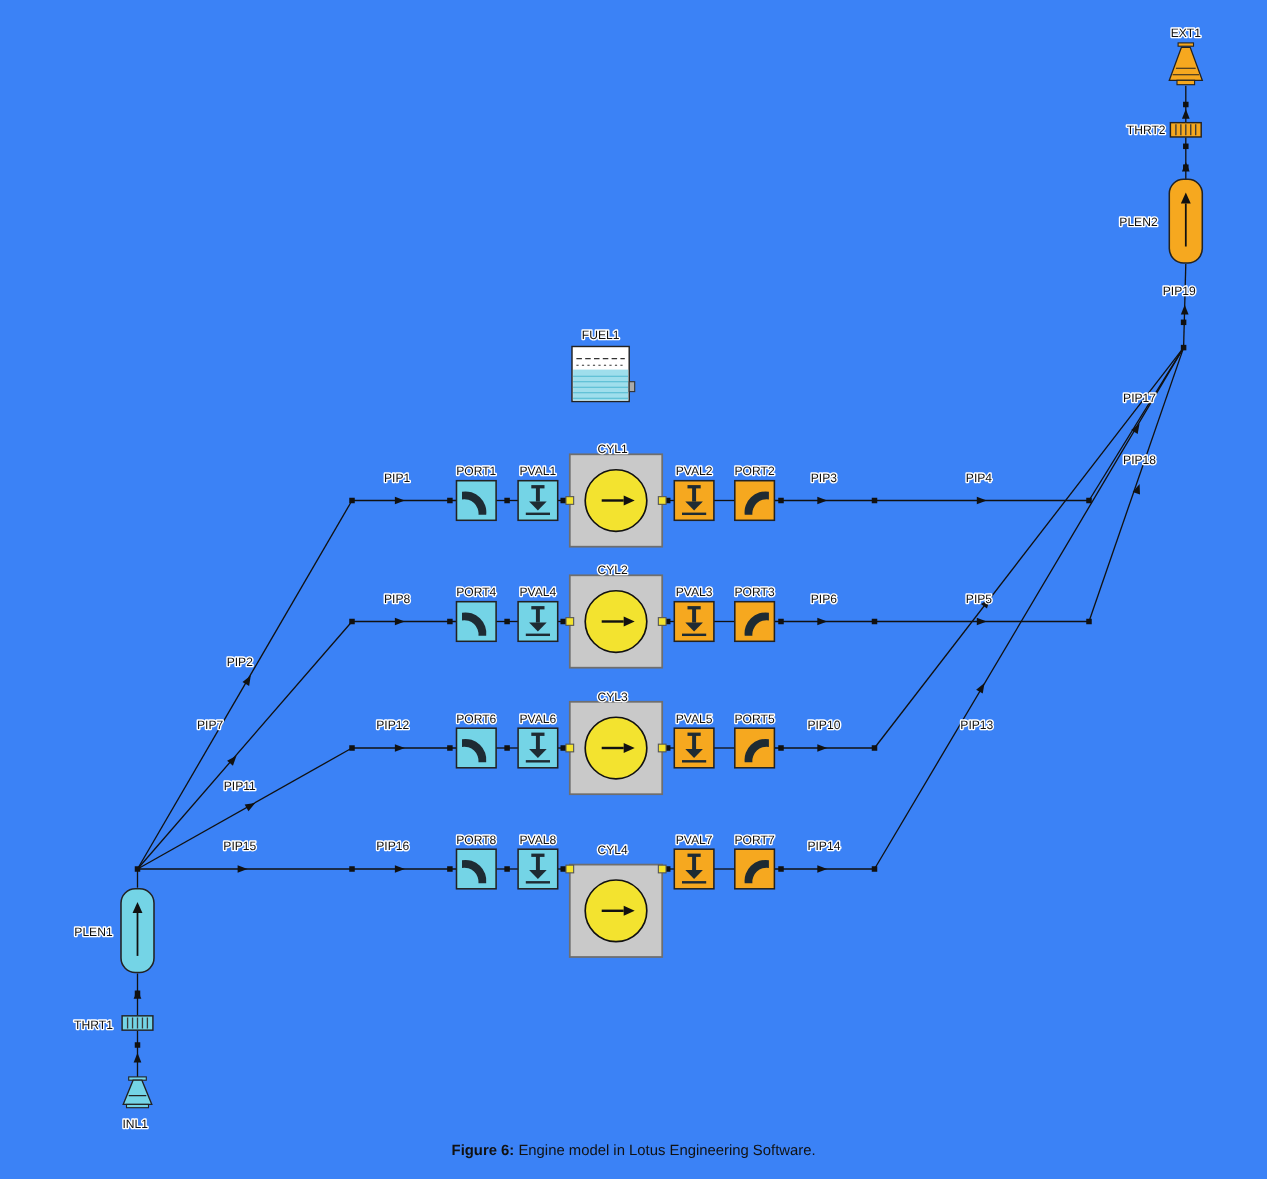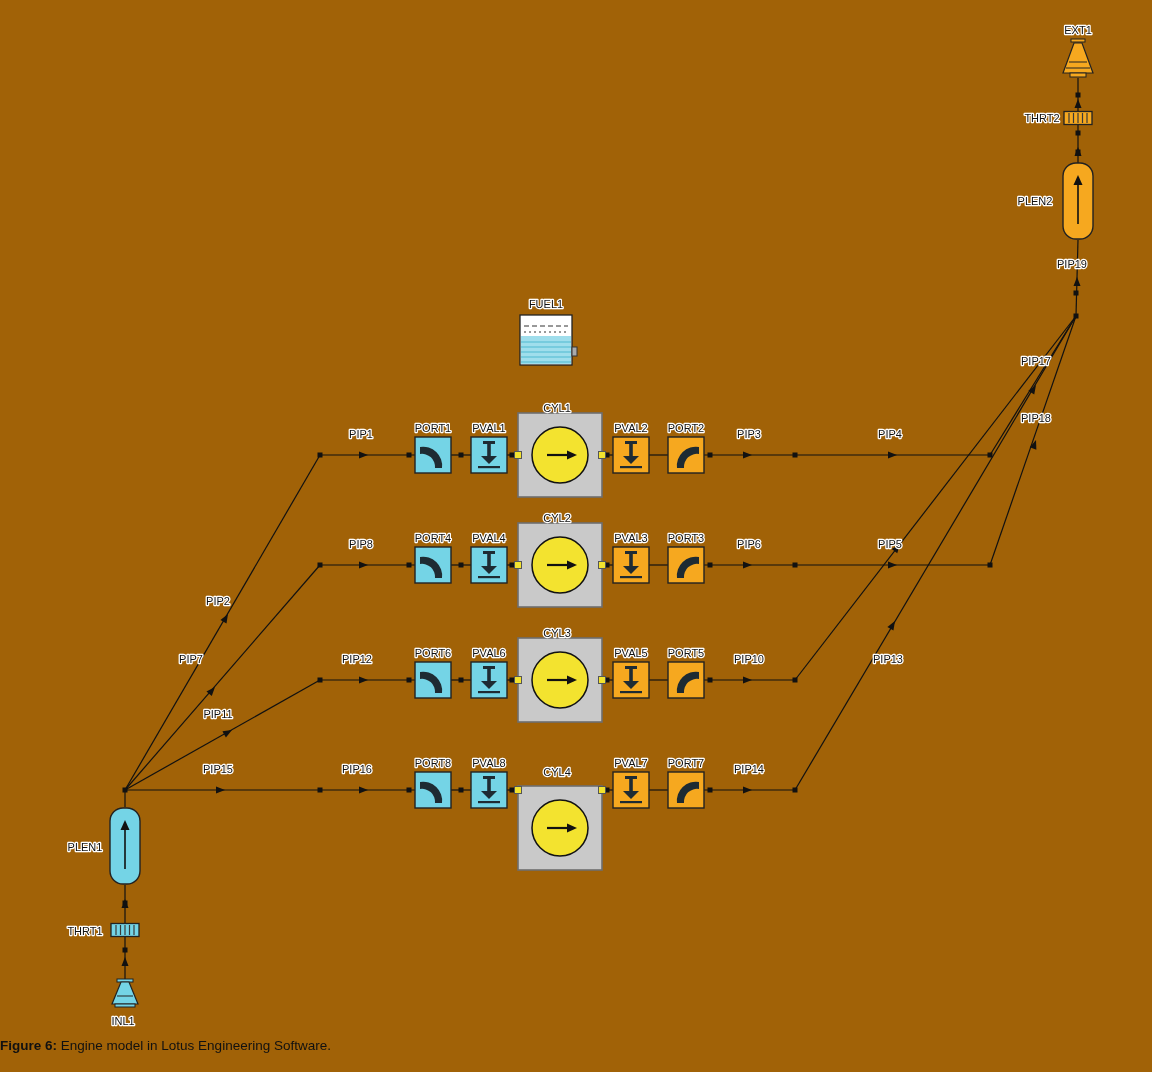--- a/index.html
+++ b/index.html
@@ -1,21 +1,21 @@
 <!DOCTYPE html>
 <html><head>
 <meta charset="utf-8">
 <style>
   html,body{margin:0;padding:0;background:#fff;}
-  .page{position:relative;width:1152px;height:1072px;background:#a16207;
+  .page{position:relative;width:1152px;height:1072px;background:#3b82f6;
         font-family:"Liberation Sans",sans-serif;overflow:hidden;}
   svg{position:absolute;left:0;top:0;}
   svg .lbl{font-family:"Liberation Sans",sans-serif;font-size:11px;fill:#111;
            paint-order:stroke;stroke:#ffffff;stroke-width:2.5px;stroke-linejoin:round;}
-  .caption{position:absolute;left:0;top:1038px;width:100%;
+  .caption{position:absolute;left:0;top:1038px;width:100%;text-align:center;
            font-size:13.5px;color:#111;}
   .caption .bold{font-weight:bold;}
 </style>
 </head>
 <body>
 
 <div class="page">
   <svg id="diagram" width="1152" height="1072" viewBox="0 0 1152 1072">
       <polyline fill="none" stroke="#111" stroke-width="1.2" points="125,790 320,455"></polyline>
       <polyline fill="none" stroke="#111" stroke-width="1.2" points="125,790 320,565"></polyline>

